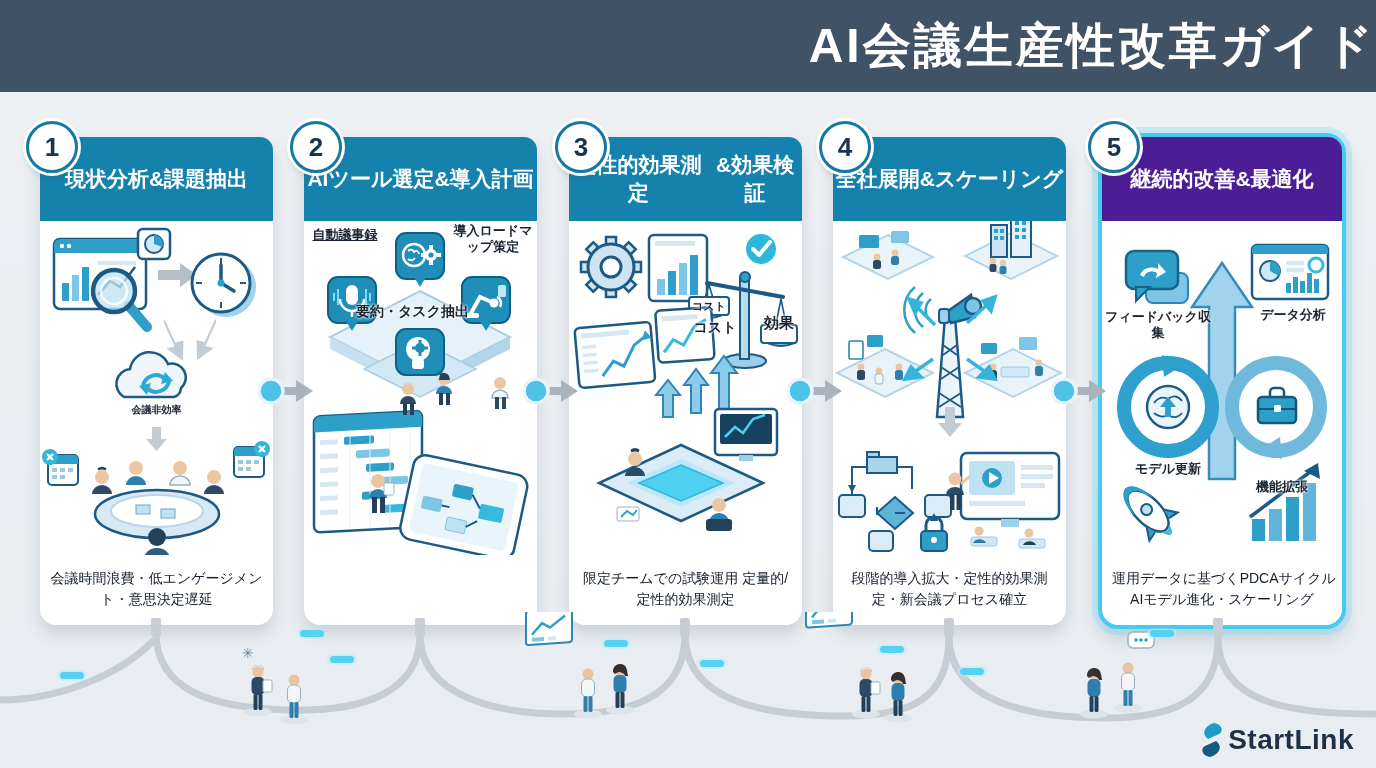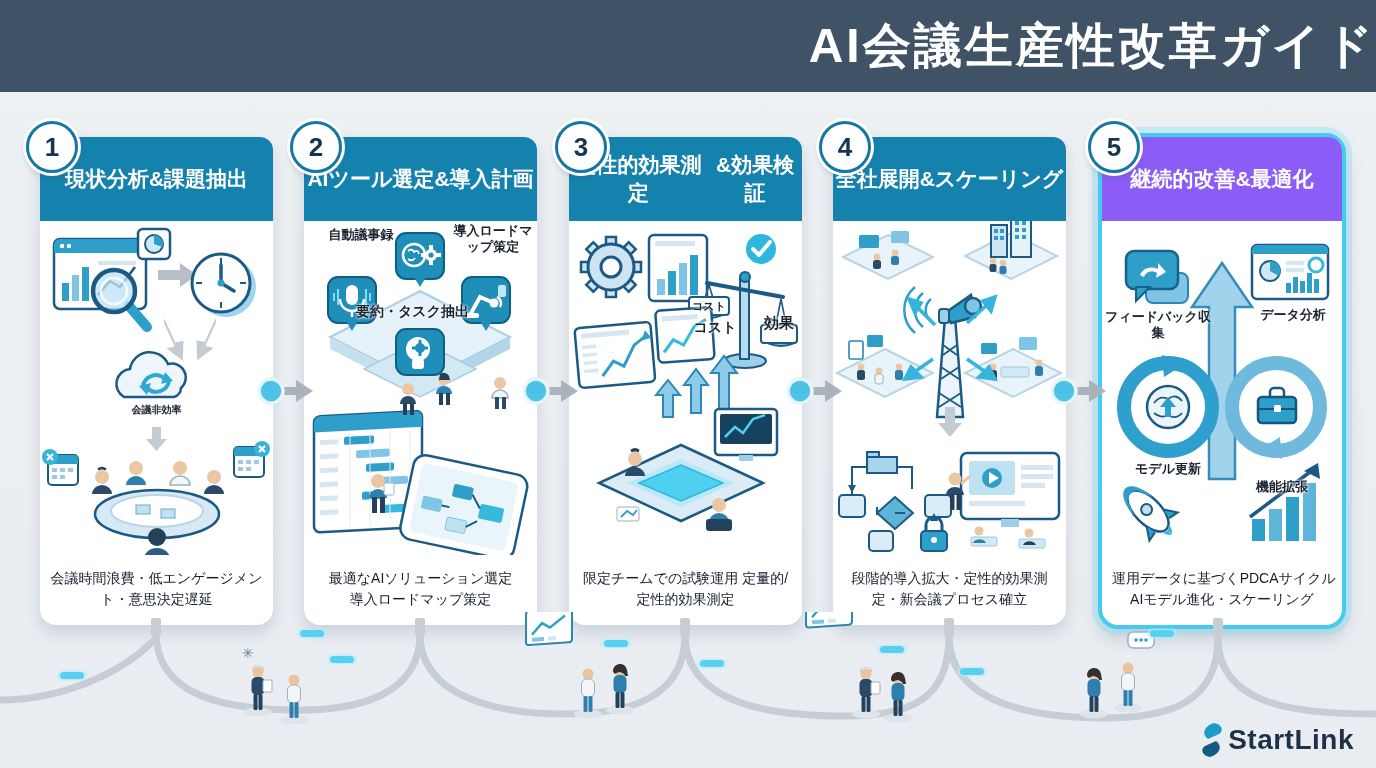--- a/index.html
+++ b/index.html
@@ -10,21 +10,21 @@
     display:flex;align-items:center;justify-content:flex-end;}
   .topbar h1{margin:0;color:#fff;font-size:48px;font-weight:bold;letter-spacing:3px;}
   
   .card{position:absolute;top:137px;width:233px;height:488px;background:#fff;border-radius:16px;
     box-shadow:0 8px 16px rgba(55,80,105,.18);}
   .card.highlight{width:240px;border:4px solid #45cbee;border-radius:20px;
     box-shadow:0 0 0 6px rgba(130,222,246,.35),0 10px 18px rgba(55,80,105,.2);margin-top:-4px;}
   .card-header{height:84px;background:#1582ad;border-radius:13px 13px 0 0;color:#fff;
     display:flex;flex-direction:row;align-items:center;justify-content:center;
     font-weight:bold;font-size:21px;line-height:1.35;text-align:center;}
-  .card.highlight .card-header{background:#8b5cf6;border-radius:14px 14px 0 0;}
+  .card.highlight .card-header{background:#4c1d95;border-radius:14px 14px 0 0;}
   .badge{position:absolute;top:-16px;left:-14px;width:46px;height:46px;border-radius:50%;
     background:#fff;border:3px solid #1578a2;box-shadow:0 0 0 3px #fff,0 3px 6px rgba(40,70,95,.3);
     display:flex;align-items:center;justify-content:center;font-size:26px;font-weight:bold;color:#17354f;z-index:5;}
   .illus{position:absolute;left:0;top:84px;width:100%;height:334px;}
   .illus svg{position:absolute;left:0;top:0;}
   .ilabel{position:absolute;font-weight:bold;color:#1b2431;text-align:center;line-height:1.25;
     font-size:13px;text-shadow:0 0 3px #fff,0 0 3px #fff;}
   .caption{position:absolute;left:0;bottom:16px;width:100%;box-sizing:border-box;padding:0 10px;
     font-size:14px;font-weight:normal;color:#161f2d;text-align:center;line-height:1.45;}
   .caption.keep{word-break:keep-all;}
@@ -287,25 +287,24 @@
             </g>
           <g transform="translate(74,260)">
               <circle r="7" fill="#eac7a2"></circle>
               <path d="M-9 17 a9 9 0 0 1 18 0 z" fill="#2f7fae"></path>
               <rect x="-6" y="16" width="5" height="16" fill="#24415c"></rect>
               <rect x="2" y="16" width="5" height="16" fill="#24415c"></rect>
               <rect x="6" y="2" width="10" height="12" rx="1.5" fill="#fff" stroke="#9ab0c0"></rect>
             </g>
         </g>
       </svg>
-      <div class="ilabel" style="left:18px;top:6px;width:78px;">自動議事録</div>
+      <div class="ilabel" style="left:2px;top:6px;width:78px;text-decoration:underline;">自動議事録</div>
       <div class="ilabel" style="left:146px;top:2px;width:86px;">導入ロードマップ策定</div>
       <div class="ilabel" style="left:0;top:82px;width:217px;font-size:14px;">要約・タスク抽出</div>
     </div>
-    <div class="caption keep">最適なAIソリューション選定 導入ロードマップ策定</div>
   </div>
 
   <div class="card" style="left:569px;">
     <div class="badge">3</div>
     <div class="card-header">
       <span>定性的効果測定</span>
       <span>&amp;効果検証</span>
     </div>
     <div class="illus">
       <svg width="233" height="334" viewBox="0 0 233 334">

